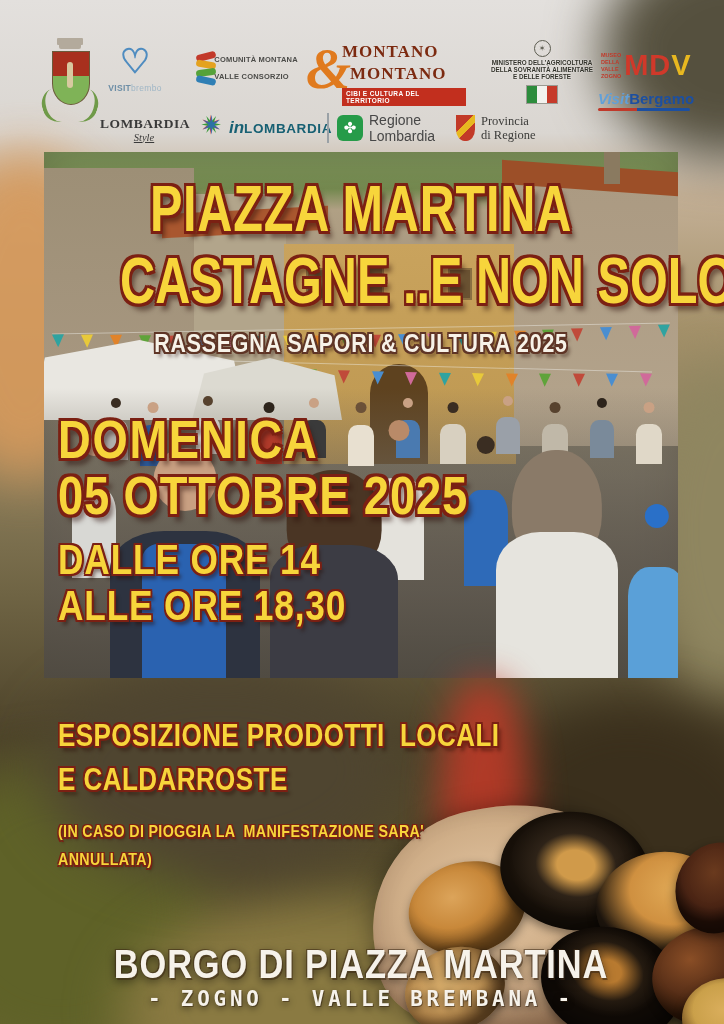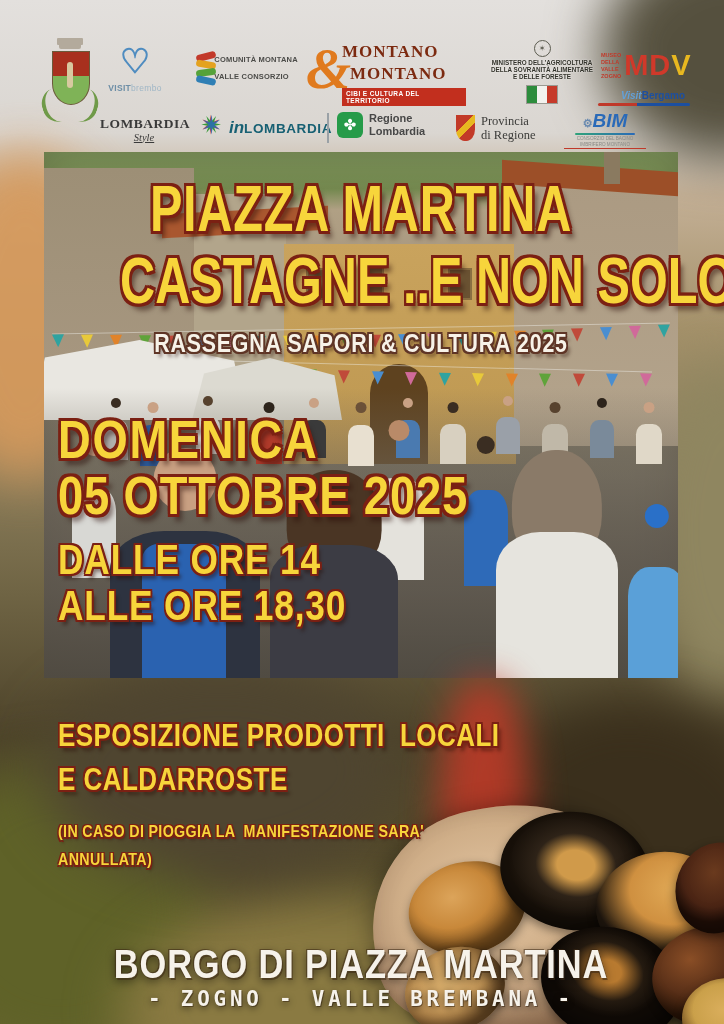--- a/index.html
+++ b/index.html
@@ -46,40 +46,40 @@
   .minist .emb{width:15px;height:15px;border:1.5px solid #5c5c50;border-radius:50%;margin:0 auto 2px;font-size:8px;color:#5c5c50;line-height:15px;}
   .minist .tx{font-size:6.3px;font-weight:700;color:#32322a;text-shadow:0 0 2px rgba(255,255,255,.8);}
   .minist .flag{width:30px;height:17px;margin:4px auto 0;border:1px solid #9a9a92;background:linear-gradient(90deg,#2c8c3c 0 33%,#f2f2ee 33% 66%,#c63a2a 66% 100%);}
   
   .mdv{position:absolute;left:601px;top:52px;display:flex;gap:3px;}
   .mdv .sub{font-size:5.5px;font-weight:700;color:#c0392a;line-height:1.3;text-align:left;}
   .mdv .lt{font-size:29px;font-weight:700;letter-spacing:-2px;line-height:.9;}
   .mdv .m,.mdv .d{color:#d0392a;}
   .mdv .v{color:#e8b820;}
   .vberg{position:absolute;left:598px;top:90px;width:92px;text-align:center;}
-  .vberg .t{font-size:10px;margin-left:18px;}
+  .vberg .t{font-size:15px;}
   .vberg .t .v{font-weight:700;font-style:italic;color:#62a0d8;}
   .vberg .t .b{font-weight:700;color:#1c4fa0;}
   .vberg .ul{height:3px;margin-top:1px;background:linear-gradient(90deg,#c0392a 0 42%,#1c4fa0 42% 100%);border-radius:2px;}
   
   .lstyle{position:absolute;left:100px;top:116px;width:88px;text-align:center;font-family:"Liberation Serif",serif;color:#3a3a3a;}
   .lstyle .n{font-size:13.5px;font-weight:700;letter-spacing:.5px;}
   .lstyle .s{font-size:10.5px;font-style:italic;text-decoration:underline;}
   .star{position:absolute;left:196px;top:110px;width:30px;height:30px;}
   .star span{position:absolute;left:0;top:0;font-size:26px;line-height:30px;width:30px;text-align:center;}
   .star .s1{color:#d83a2a;transform:rotate(0deg);}
   .star .s2{color:#3a9a3a;transform:rotate(30deg);}
   .star .s3{color:#2a6ab8;transform:rotate(60deg);opacity:.85;}
   .inlomb{position:absolute;left:229px;top:118px;color:#176073;}
   .inlomb .in{font-size:17px;font-weight:700;font-style:italic;}
   .inlomb .nm{font-size:13.5px;font-weight:700;letter-spacing:.6px;}
   .vdiv{position:absolute;left:327px;top:113px;width:2px;height:30px;background:#9aa1a6;}
   .regl{position:absolute;left:337px;top:112px;display:flex;gap:6px;align-items:center;}
   .regl .sq{width:26px;height:26px;background:#269b49;border-radius:6px;color:#fff;font-size:15px;line-height:26px;text-align:center;}
-  .regl .tx{font-size:11px;color:#474747;line-height:1.05;font-weight:bold;}
+  .regl .tx{font-size:14px;color:#474747;line-height:1.05;}
   .provb{position:absolute;left:456px;top:114px;display:flex;gap:6px;align-items:center;}
   .provb .sh{width:19px;height:26px;border-radius:0 0 45% 45%;background:linear-gradient(135deg,#c23a28 0 38%,#e8b820 38% 58%,#c23a28 58% 100%);}
   .provb .tx{font-family:"Liberation Serif",serif;font-size:12.5px;color:#3c3c3a;line-height:1.05;}
   .bim{position:absolute;left:564px;top:110px;width:82px;text-align:center;}
   .bim .t{font-size:19px;font-weight:700;font-style:italic;color:#2a6ab8;line-height:1;}
   .bim .t .gear{font-size:11px;font-style:normal;color:#6a8ab0;}
   .bim .wave{height:2.5px;width:72%;margin:1px auto;background:linear-gradient(90deg,#2fa37a,#2a6ab8);border-radius:2px;}
   .bim .sub{font-size:4.6px;color:#8a8a86;border-bottom:1px solid #c0392a;padding-bottom:1px;}
   
   .photo{position:absolute;left:44px;top:152px;width:634px;height:526px;overflow:hidden;z-index:1;
@@ -228,25 +228,20 @@
     <div class="regl">
       <span class="sq">✤</span>
       <span class="tx"><span>Regione</span><br><span>Lombardia</span></span>
     </div>
 
     <div class="provb">
       <span class="sh"></span>
       <span class="tx"><span>Provincia</span><br><span>di Regione</span></span>
     </div>
 
-    <div class="bim">
-      <div class="t"><span class="gear">⚙</span><span>BIM</span></div>
-      <div class="wave"></div>
-      <div class="sub">CONSORZIO DEL BACINO IMBRIFERO MONTANO</div>
-    </div>
   </header>
 
   <div class="photo">
     <div class="bldg b-left"></div>
     <div class="bldg b-left2"></div>
     <div class="bldg roof1"></div>
     <div class="bldg b-center"></div>
     <div class="win" style="left:262px;top:116px;"></div>
     <div class="win" style="left:316px;top:112px;"></div>
     <div class="win" style="left:404px;top:116px;"></div>

